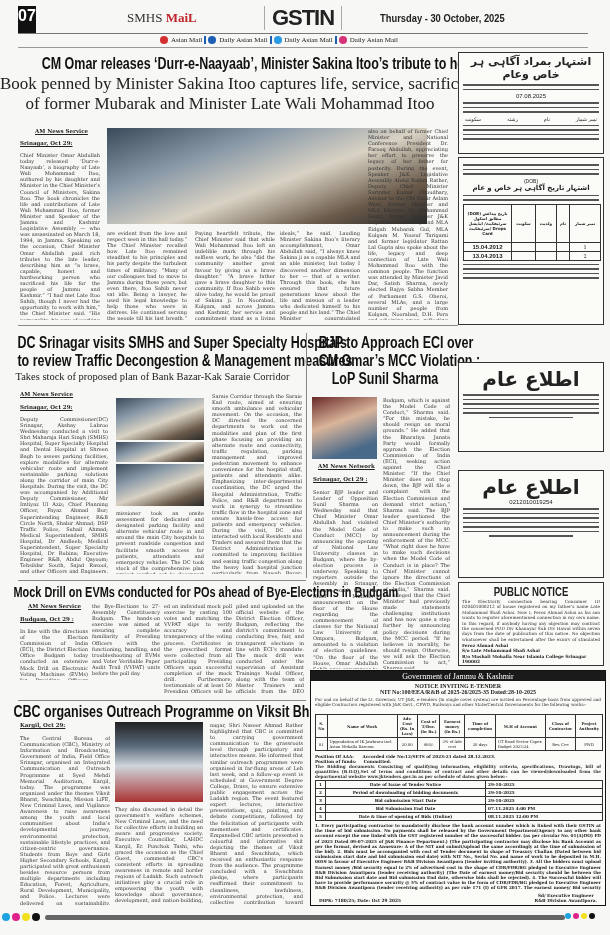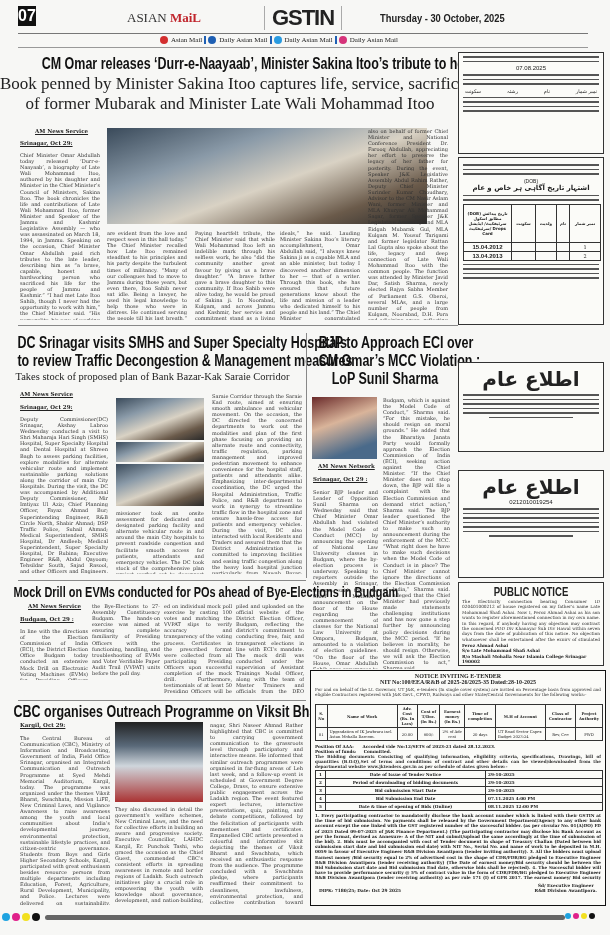--- a/index.html
+++ b/index.html
@@ -1,19 +1,19 @@
 <!DOCTYPE html>
 <html><head>
 <meta charset="utf-8">
 <style>
 *{box-sizing:border-box;margin:0;padding:0}
 html,body{width:610px;height:935px;background:#f7f7f5;overflow:hidden}
 body{position:relative;font-family:"DejaVu Serif",serif;color:#222}
 .abs{position:absolute}
-.masthead-num{left:18px;top:6px;width:18px;height:20px;background:#111;color:#fff;font:bold 16px "Liberation Sans",sans-serif;text-align:center;line-height:20px}
+.masthead-num{left:18px;top:6px;width:18px;height:28px;background:#111;color:#fff;font:bold 16px "Liberation Sans",sans-serif;text-align:center;line-height:20px}
 .logo{left:127px;top:10px;font:13px "Liberation Serif",serif;color:#333}
 .logo .mail{color:#c0262d;font-weight:bold}
 .sect{left:264px;top:6px;width:78px;height:24px;border-left:1px solid #aaa;border-right:1px solid #aaa;font:bold 22px "Liberation Sans",sans-serif;text-align:center;line-height:24px;letter-spacing:-1px;color:#222}
 .date{left:380px;top:12px;font:bold 11px "Liberation Sans",sans-serif;color:#222;transform:scaleX(.85);transform-origin:left}
 .rule1{left:18px;top:33px;width:570px;height:1px;background:#777}
 .social{left:160px;top:36px;font:7px "Liberation Serif",serif;display:flex;gap:2px;align-items:center;color:#222}
 .social .ico{display:inline-block;width:8px;height:8px;border-radius:50%;margin-right:1px}
 .social .sep{width:2px;height:8px;background:#1e5fb3;display:inline-block}
 .rule2{left:18px;top:47px;width:570px;height:1px;background:#999}
 .h-cond{font-family:"Liberation Sans",sans-serif;font-weight:bold;color:#111;transform:scaleX(.78);transform-origin:center;white-space:nowrap;text-align:center}
@@ -28,21 +28,21 @@
 .ul-line{height:1.5px;background:#555;margin:3px 4px}
 .table{border-collapse:collapse;font-size:5px;font-family:"DejaVu Serif",serif}
 .table td,.table th{border:1px solid #333;padding:1px 2px;text-align:center}
 .tender-head{background:#1a1a1a;color:#fff;font-family:"Liberation Serif",serif;text-align:center}
 .reg{display:inline-block;width:8px;height:8px;border-radius:50%;margin-right:2px}
 </style>
 </head>
 <body>
 
 <div class="abs masthead-num">07</div>
-<div class="abs logo"><span>ASIAN </span><span class="mail">MaiL</span></div>
+<div class="abs logo"><span>SMHS </span><span class="mail">MaiL</span></div>
 <div class="abs sect">GSTIN</div>
 <div class="abs date">Thursday - 30  October, 2025</div>
 <div class="abs rule1"></div>
 <div class="abs social">
   <span class="ico" style="background:#d32f2f"></span>
     <span>Asian Mail</span>
     <span class="sep"></span>
   <span class="ico" style="background:#1e5fb3"></span>
     <span>Daily Asian Mail</span>
     <span class="sep"></span>
@@ -100,20 +100,21 @@
 
 <div class="abs hrule" style="left:18px;top:700px;width:288px"></div>
 <div class="abs h-cond" style="left:-25px;top:703px;width:350px;font-size:16px">CBC organises Outreach Programme on Viksit Bharat at Kargil</div>
 <div class="abs byline" style="left:20px;top:722px">Kargil, Oct 29:</div>
 <div class="abs col" style="left:20px;top:735px;width:90px;height:170px">The Central Bureau of Communication (CBC), Ministry of Information and Broadcasting, Government of India, Field Office Srinagar, organised an Integrated Communication and Outreach Programme at Syed Mehdi Memorial Auditorium, Kargil, today. The programme was organized under the themes Viksit Bharat, Swachhata, Mission LiFE, New Criminal Laws, and Vigilance Awareness to raise awareness among the youth and local communities about India’s developmental journey, environmental protection, sustainable lifestyle practices, and citizen-centric governance. Students from Boys and Girls Higher Secondary Schools, Kargil, participated with great enthusiasm besides resource persons from multiple departments including Education, Forest, Agriculture, Rural Development, Municipality, and Police. Lectures were delivered on sustainability, cleanliness, environmental conservation, responsible citizenship, and the importance of community engagement in realising the vision of Viksit Bharat.</div>
 <div class="abs photo" style="left:115px;top:722px;width:88px;height:80px;background:linear-gradient(180deg,#222 0%,#5a6a7a 30%,#cfd6dc 55%,#a33 100%)"></div>
 <div class="abs col" style="left:115px;top:806px;width:88px;height:99px">They also discussed in detail the government’s welfare schemes, New Criminal Laws, and the need for collective efforts in building an aware and progressive society. Executive Councillor, LAHDC Kargil, Er. Punchok Tashi, who graced the occasion as the Chief Guest, commended CBC’s consistent efforts in spreading awareness in remote and border regions of Ladakh. Such outreach initiatives play a crucial role in empowering the youth with knowledge about governance, development, and nation-building, he added. He also urged the participants to avail benefits of various welfare schemes of the government. Field Publicity Officer, CBC Sri-</div>
 <div class="abs col" style="left:210px;top:722px;width:93px;height:183px">nagar, Shri Naseer Ahmad Rather highlighted that CBC is committed to carrying government communication to the grassroots level through participatory and interactive means. He informed that similar outreach programmes were organised in far-flung areas of Leh last week, and a follow-up event is scheduled at Government Degree College, Drass, to ensure extensive public engagement across the Ladakh region. The event featured expert lectures, interactive presentations, quiz, painting, and debate competitions, followed by the felicitation of participants with mementoes and certificates. Empanelled CBC artists presented a colourful and informative skit depicting the themes of Viksit Bharat and Swachhata, which received an enthusiastic response from the audience. The programme concluded with a Swachhata pledge, where participants reaffirmed their commitment to cleanliness, lawfulness, environmental protection, and collective contribution toward national progress and sustainable development. (PIB)</div>
 
 <div class="abs box" style="left:458px;top:52px;width:146px;height:102px">
+  <div class="urdu" style="text-align:center;font-size:11px;font-weight:bold;margin-top:2px">اشتہار بمراد آگاہی ہر خاص وعام</div>
   <div class="ul-line"></div>
     <div class="ul-line"></div>
   <div class="urdu" style="font-size:6px;text-align:center;font-family:'Liberation Sans',sans-serif">07.08.2025</div>
   <div class="ul-line"></div>
     <div class="ul-line"></div>
     <div class="ul-line"></div>
   <div style="display:flex;justify-content:space-between;direction:rtl;font-size:5px;margin:3px 6px" class="urdu">
     <span>نمبر شمار</span>
     <span>نام</span>
     <span>رشتہ</span>
@@ -190,20 +191,21 @@
   <div style="text-align:center;font:bold 12px 'Liberation Sans',sans-serif;transform:scaleX(.8)">PUBLIC NOTICE</div>
   <div class="col" style="font-size:4.3px;line-height:5.4px;height:42px">The Electricity connection bearing Consumer ID 020401000212 of house registered on my father's name Late Mohammad Shafi Ashai. Now I, Feroz Ahmad Ashai as his son wants to register aforementioned connection in my own name. In this regard, if anybody having any objection may contract the concerned PDD Div Khanayar Sub Div Hawal within seven days from the date of publication of this notice. No objection whatsoever shall be entertained after the expiry of stipulated time.</div>
   <div style="font:bold 4.3px 'DejaVu Serif',serif;line-height:5.4px;margin-top:2px">
     <div>Feroz Ahmad Ashai</div>
     <div>S/o Late Mohammad Shafi Ashai</div>
     <div>R/o Mashali Mohalla Near Islamia College Srinagar 190002</div>
   </div>
 </div>
 
 <div class="abs" style="left:310px;top:670px;width:296px;height:236px;border:1px solid #111;background:#fbfbf8">
+  <div class="tender-head" style="font-size:8px;padding-top:1px">Government of Jammu &amp; Kashmir</div>
   <div style="text-align:center;font:bold 6px 'Liberation Serif',serif;margin-top:2px">NOTICE INVITING E-TENDER</div>
   <div style="text-align:center;font:bold 6px 'Liberation Serif',serif">NIT No:100/EEA/R&amp;B of 2025-26/2025-35 Dated:28-10-2025</div>
   <div class="col" style="font-size:4.2px;line-height:5px;margin:2px 4px;height:15px">For and on behalf of the Lt. Governor, UT J&amp;K, e-tenders (In single cover system) are invited on Percentage basis from approved and eligible Contractors registered with J&amp;K Govt., CPWD, Railways and other State/Central Governments for the following works:-</div>
   <table class="table" style="width:288px;margin:0 4px;font-size:3.8px">
     <tbody>
         <tr>
       <th>S. No</th>
       <th style="width:70px">Name of Work</th>
       <th>Adv. Cost (Rs. In Lacs)</th>
       <th>Cost of T/Doc. (In Rs.)</th>

